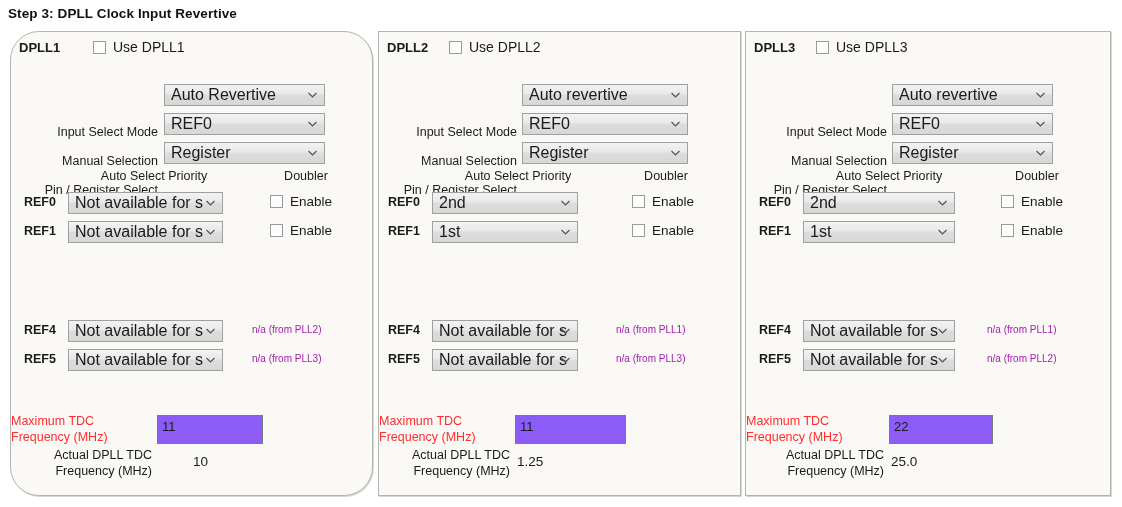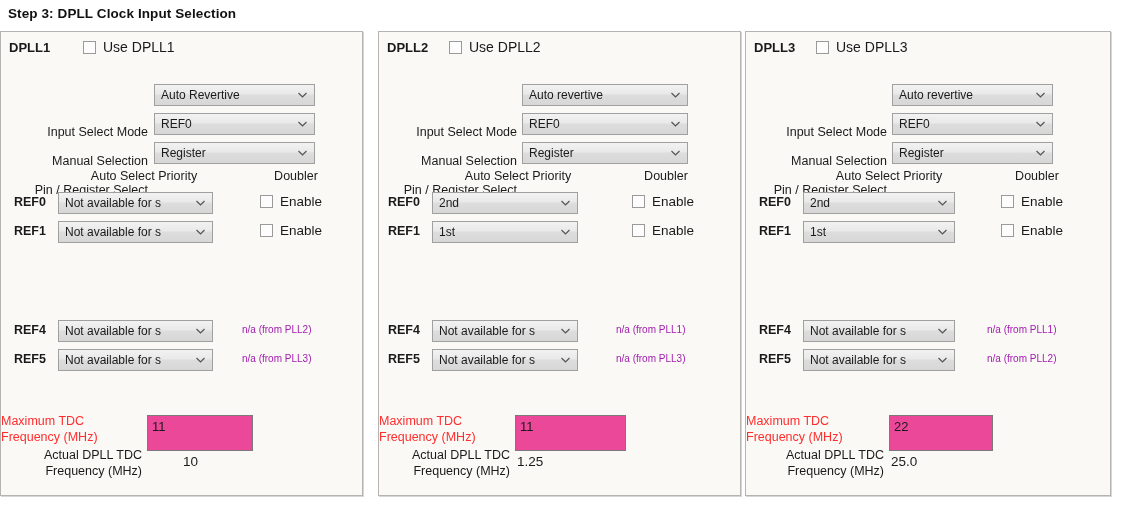--- a/index.html
+++ b/index.html
@@ -35,21 +35,21 @@
 
   .panel {
     position: absolute;
     top: 0;
     height: 465px;
     background: #faf9f6;
     border: 1px solid #b6b4b0;
     box-sizing: border-box;
     box-shadow: 1px 1px 0 0 #d8d6d2;
   }
-  .panel.p1 { left: 0;   width: 363px; }
+  .panel.p1 { left: 10px;   width: 363px; border-radius: 29px; }
   .panel.p2 { left: 378px; width: 363px; }
   .panel.p3 { left: 745px; width: 366px; }
 
   
   .panel-head {
     position: absolute;
     left: 0; top: 6px;
     height: 20px;
     width: 100%;
   }
@@ -103,21 +103,21 @@
   .panel.p2 .row-top .rlabel { left: 0;  width: 138px; }
   .panel.p3 .row-top .rlabel { left: 0;  width: 141px; }
 
   
   .combo {
     position: absolute;
     box-sizing: border-box;
     height: 22px;
     border: 1px solid #a0a0a0;
     background: linear-gradient(to bottom, #f2f2f2 0%, #e9e9e9 45%, #dddddd 50%, #d7d7d7 100%);
-    font-size: 12px;
+    font-size: 16px;
     color: #1a1a1a;
     line-height: 20px;
     padding-left: 6px;
     white-space: nowrap;
     overflow: hidden;
   }
   .combo .arrow {
     position: absolute;
     right: 7px;
     top: 0;
@@ -219,22 +219,22 @@
     line-height: 16px;
     white-space: nowrap;
   }
   .panel.p1 .tdc-max .tlabel { left: 0; width: 141px; }
   .panel.p2 .tdc-max .tlabel { left: 0; width: 131px; }
   .panel.p3 .tdc-max .tlabel { left: 0; width: 138px; }
 
   .textfield {
     position: absolute;
     box-sizing: border-box;
-    height: 36px;
-    background: #ec4899;
+    height: 29px;
+    background: #8b5cf6;
     border: 1px solid #7a7a7a;
     font-size: 13px;
     color: #1a1a1a;
     line-height: 22px;
     padding-left: 4px;
     white-space: nowrap;
     overflow: hidden;
   }
   .panel.p1 .tdc-max .textfield { left: 146px; top: 2px; width: 106px; }
   .panel.p2 .tdc-max .textfield { left: 136px; top: 2px; width: 111px; }
@@ -265,21 +265,21 @@
     color: #1a1a1a;
     white-space: nowrap;
   }
   .panel.p1 .tdc-act .tvalue { left: 148px; margin-left: 34px; }
   .panel.p2 .tdc-act .tvalue { left: 138px; }
   .panel.p3 .tdc-act .tvalue { left: 145px; }
 </style>
 </head>
 <body>
 
-<div class="page-title">Step 3: DPLL Clock Input Selection</div>
+<div class="page-title">Step 3: DPLL Clock Input Revertive</div>
 
 <div class="panels">
 
   <div class="panel p1">
     <div class="panel-head">
       <span class="dpll-name">DPLL1</span>
       <label class="use-check">
         <span class="cb"></span>
         <span class="lbl">Use DPLL1</span>
       </label>

